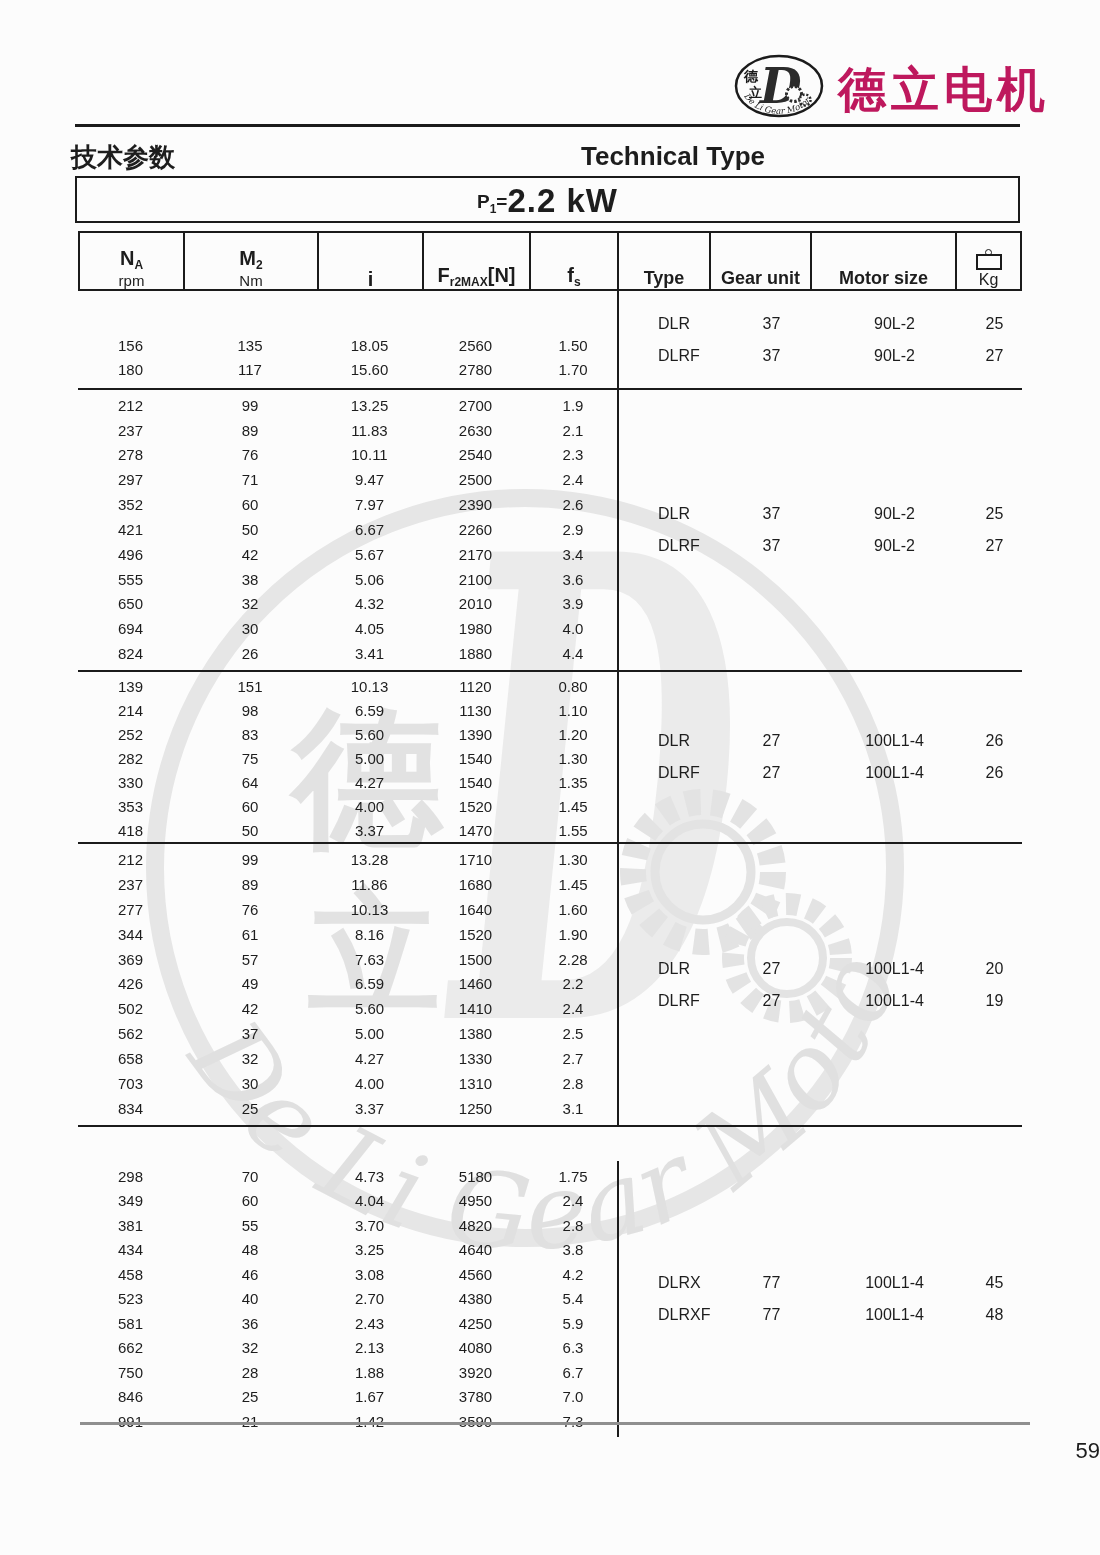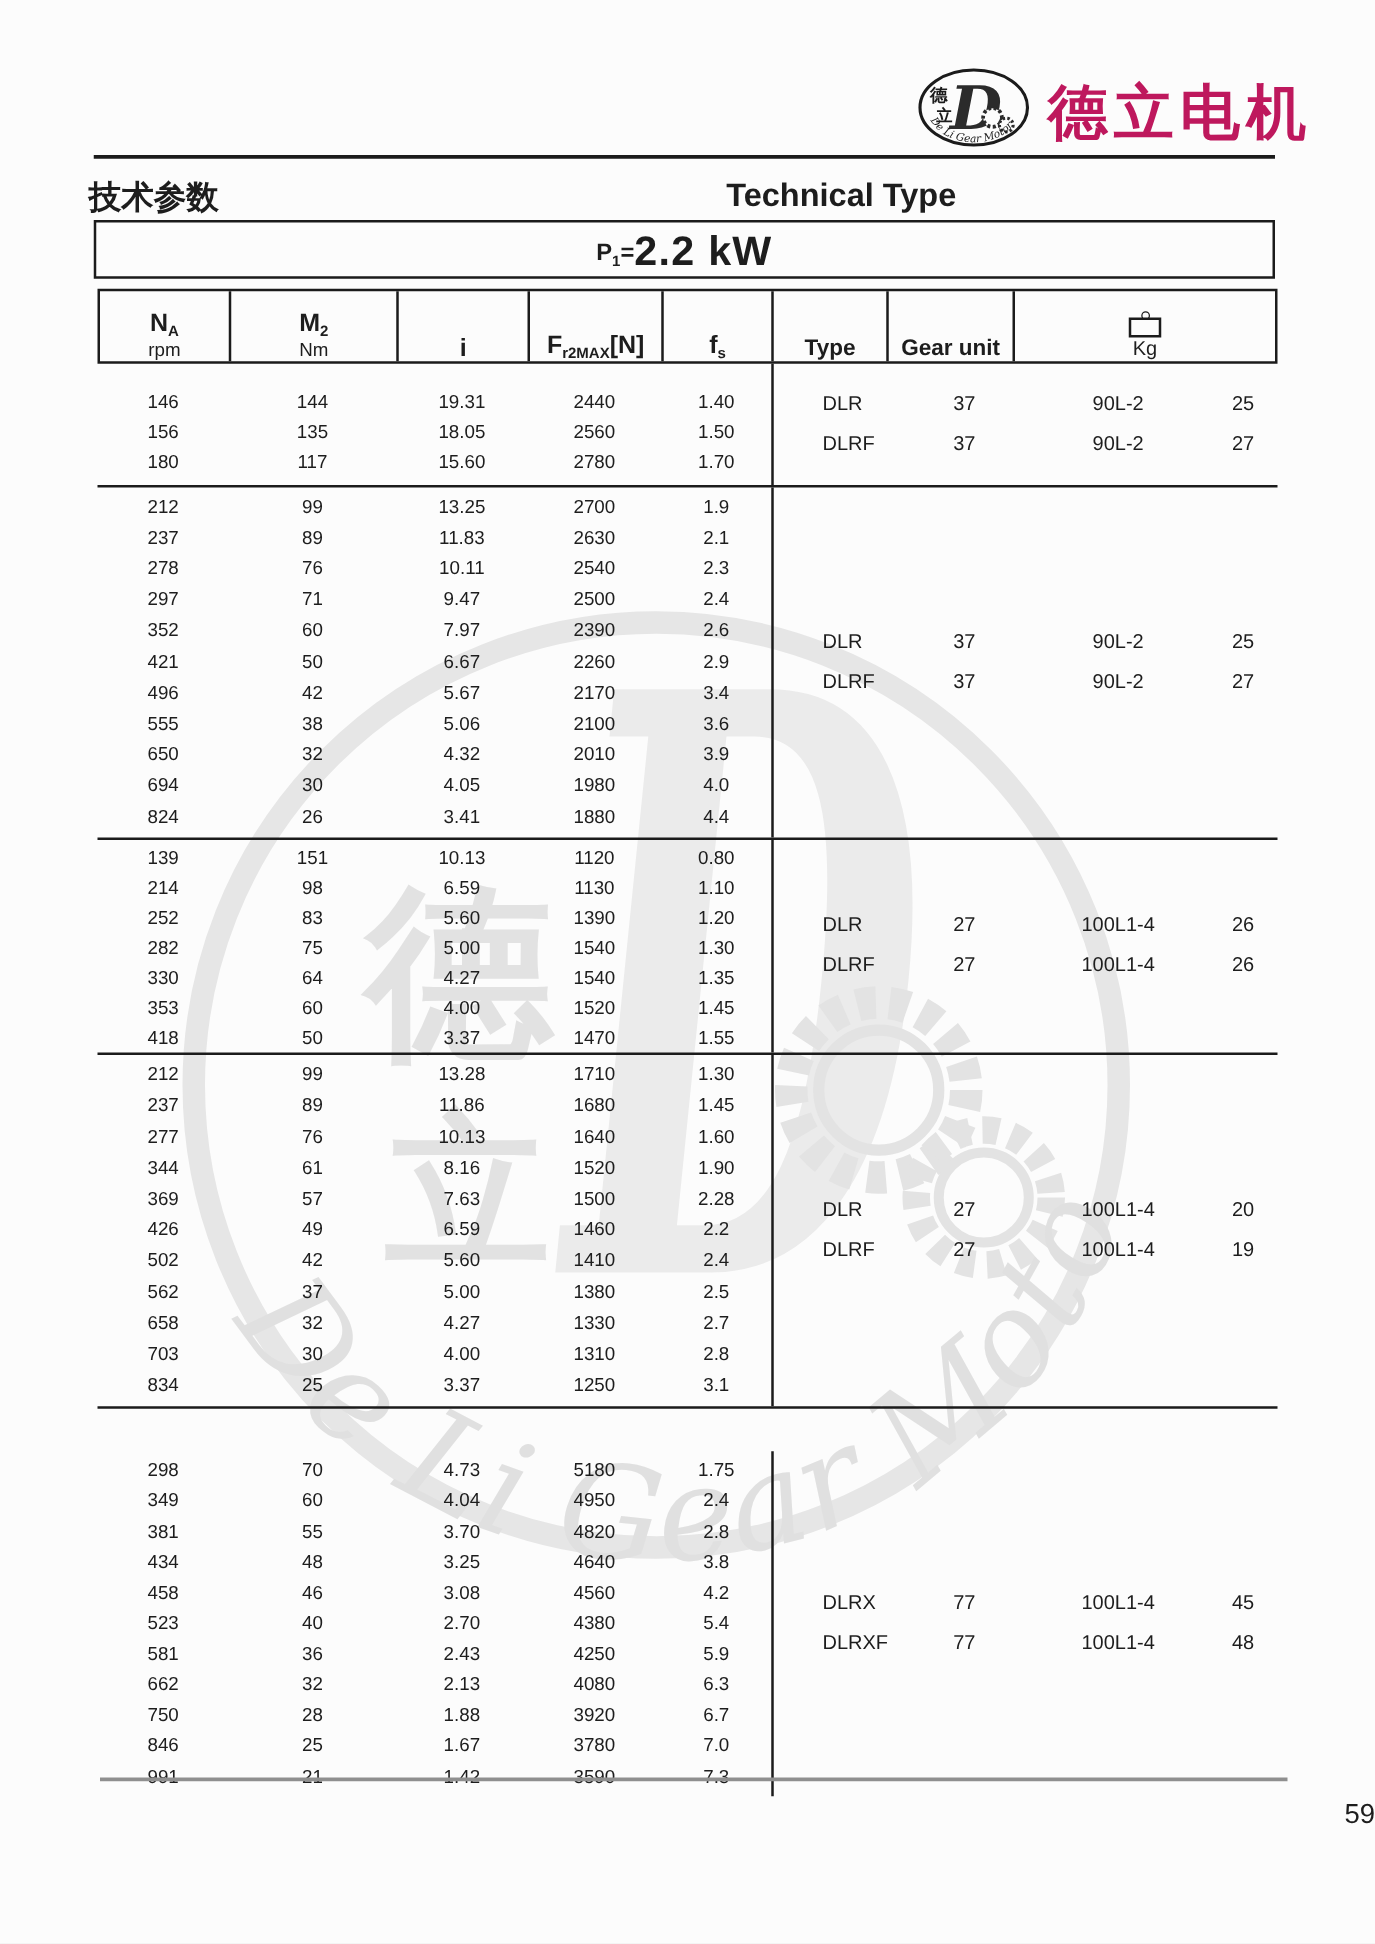--- a/index.html
+++ b/index.html
@@ -121,40 +121,36 @@
     </div>
     <div class="th w4">
       <div class="th-main"><span class="th-big">f</span><sub class="th-sub">s</sub></div>
     </div>
     <div class="th w5">
       <span class="th-label">Type</span>
     </div>
     <div class="th w6">
       <span class="th-label">Gear unit</span>
     </div>
+    <div class="th w7">
+      <span class="th-label">Motor size</span>
+    </div>
     <div class="th w8">
       <div class="kg-icon">
         <span class="kg-knob"></span>
           <span class="kg-box"></span>
       </div>
       <div class="kg-label">Kg</div>
     </div>
   </div>
 
   <div class="tbody" id="tbody">
       <div class="group" style="height: 99px;">
         <div class="g-left">
           <div class="drow">
-            <span class="dc c0">146</span>
-            <span class="dc c1">144</span>
-            <span class="dc c2">19.31</span>
-            <span class="dc c3">2440</span>
-            <span class="dc c4">1.40</span>
-          </div>
-          <div class="drow">
             <span class="dc c0">156</span>
             <span class="dc c1">135</span>
             <span class="dc c2">18.05</span>
             <span class="dc c3">2560</span>
             <span class="dc c4">1.50</span>
           </div>
           <div class="drow">
             <span class="dc c0">180</span>
             <span class="dc c1">117</span>
             <span class="dc c2">15.60</span>

